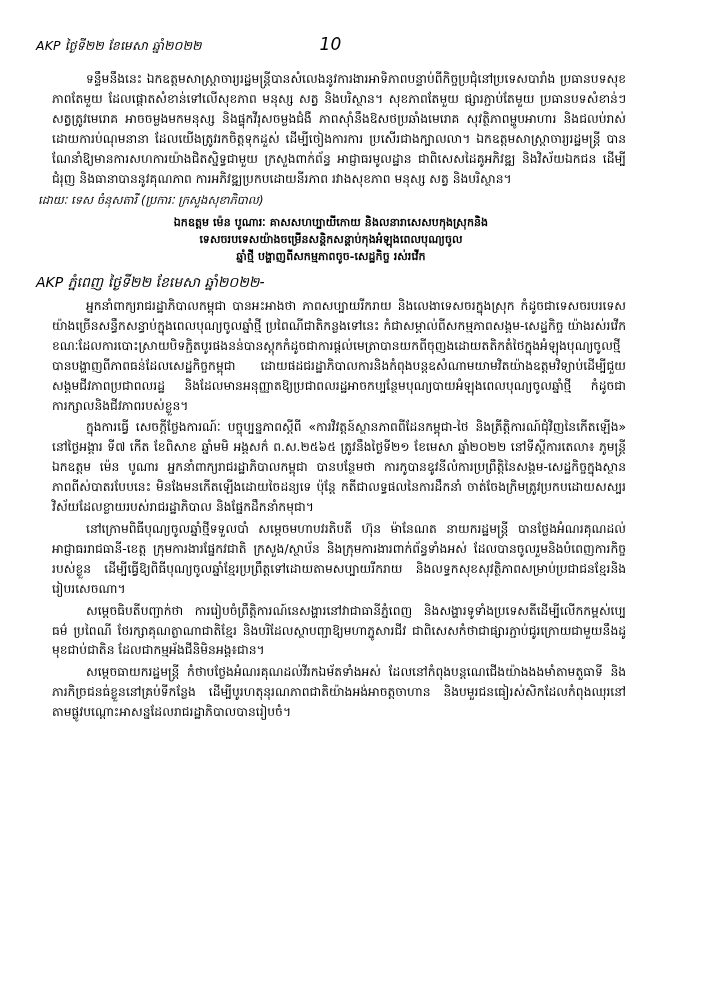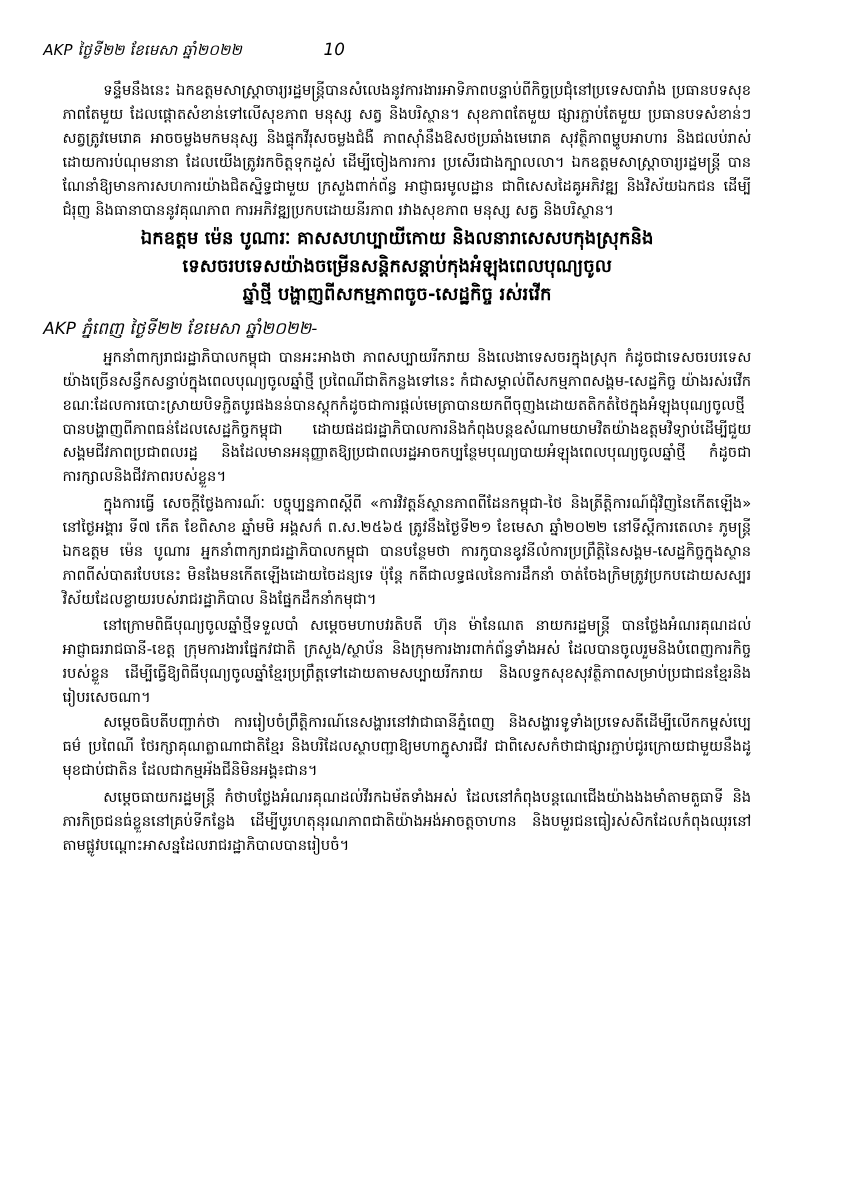--- a/index.html
+++ b/index.html
@@ -26,23 +26,23 @@
     align-items: baseline;
     font-style: italic;
     font-size: 12.5px;
     letter-spacing: 0.1px;
     margin-bottom: 14px;
   }
   .header .hdr-left {
     white-space: nowrap;
   }
   .header .hdr-page {
-    margin-left: 68px;
+    margin-left: 118px;
     font-style: italic;
-    font-size: 14px;
+    font-size: 17px;
   }
   .body-text {
     font-size: 12.3px;
     line-height: 1.62;
     text-align: justify;
     text-justify: inter-word;
   }
   p.para {
     margin: 0 0 2px 16px;
     text-indent: 34px;
@@ -51,21 +51,21 @@
   .byline {
     font-style: italic;
     font-size: 11.6px;
     margin: 2px 0 4px 0;
     text-align: left;
     padding-left: 2px;
   }
   .headline {
     text-align: center;
     font-weight: bold;
-    font-size: 15px;
+    font-size: 11px;
     line-height: 1.55;
     margin: 2px 0 6px 0;
     letter-spacing: 0.1px;
   }
   .headline .hl-line {
     display: block;
   }
   .dateline {
     font-style: italic;
     font-size: 14px;
@@ -77,20 +77,21 @@
 
 <div class="page">
 
   <div class="header">
     <span class="hdr-left">AKP ថ្ងៃទី២២ ខែមេសា ឆ្នាំ២០២២</span>
     <span class="hdr-page">10</span>
   </div>
 
   <div class="body-text">
     <p class="para">ទន្ទឹមនឹងនេះ ឯកឧត្តមសាស្ត្រាចារ្យរដ្ឋមន្ត្រីបានសំលេងនូវការងារអាទិភាពបន្ទាប់ពីកិច្ចប្រជុំនៅប្រទេសបារាំង ប្រធានបទសុខភាពតែមួយ ដែលផ្តោតសំខាន់ទៅលើសុខភាព មនុស្ស សត្វ និងបរិស្ថាន។ សុខភាពតែមួយ ផ្សារភ្ជាប់តែមួយ ប្រធានបទសំខាន់ៗ សត្វត្រូវមេរោគ អាចចម្លងមកមនុស្ស និងផ្ទុកវីរុសចម្លងជំងឺ ភាពស៊ាំនឹងឱសថប្រឆាំងមេរោគ សុវត្ថិភាពម្ហូបអាហារ និងជលប់រាស់ ដោយការប់ណុមនានា ដែលយើងត្រូវរកចិត្តទុកដួស់ ដើម្បីចៀងការការ ប្រសើរជាងក្បាលលា។ ឯកឧត្តមសាស្ត្រាចារ្យរដ្ឋមន្ត្រី បានណែនាំឱ្យមានការសហការយ៉ាងជិតស្និទ្ធជាមួយ ក្រសួងពាក់ព័ន្ធ អាជ្ញាធរមូលដ្ឋាន ជាពិសេសដៃគូអភិវឌ្ឍ និងវិស័យឯកជន ដើម្បីជំរុញ និងធានាបាននូវគុណភាព ការអភិវឌ្ឍប្រកបដោយនីរភាព រវាងសុខភាព មនុស្ស សត្វ និងបរិស្ថាន។</p>
+    <div class="byline">ដោយៈ ទេស ចំនុសតារី (ប្រការៈ ក្រសួងសុខាភិបាល)</div>
   </div>
 
   <div class="headline">
     <span class="hl-line">ឯកឧត្តម ម៉េន បូណារៈ គាសសហប្បាយីកោយ និងលនារាសេសបកុងស្រុកនិង</span>
     <span class="hl-line">ទេសចរបទេសយ៉ាងចម្រើនសន្តិកសន្តាប់កុងអំឡុងពេលបុណ្យចូល</span>
     <span class="hl-line">ឆ្នាំថ្មី បង្ហាញពីសកម្មភាពចូច-សេដ្ឋកិច្ច រស់រវើក</span>
   </div>
 
   <div class="body-text">
     <div class="dateline">AKP ភ្នំពេញ ថ្ងៃទី២២ ខែមេសា ឆ្នាំ២០២២-</div>

